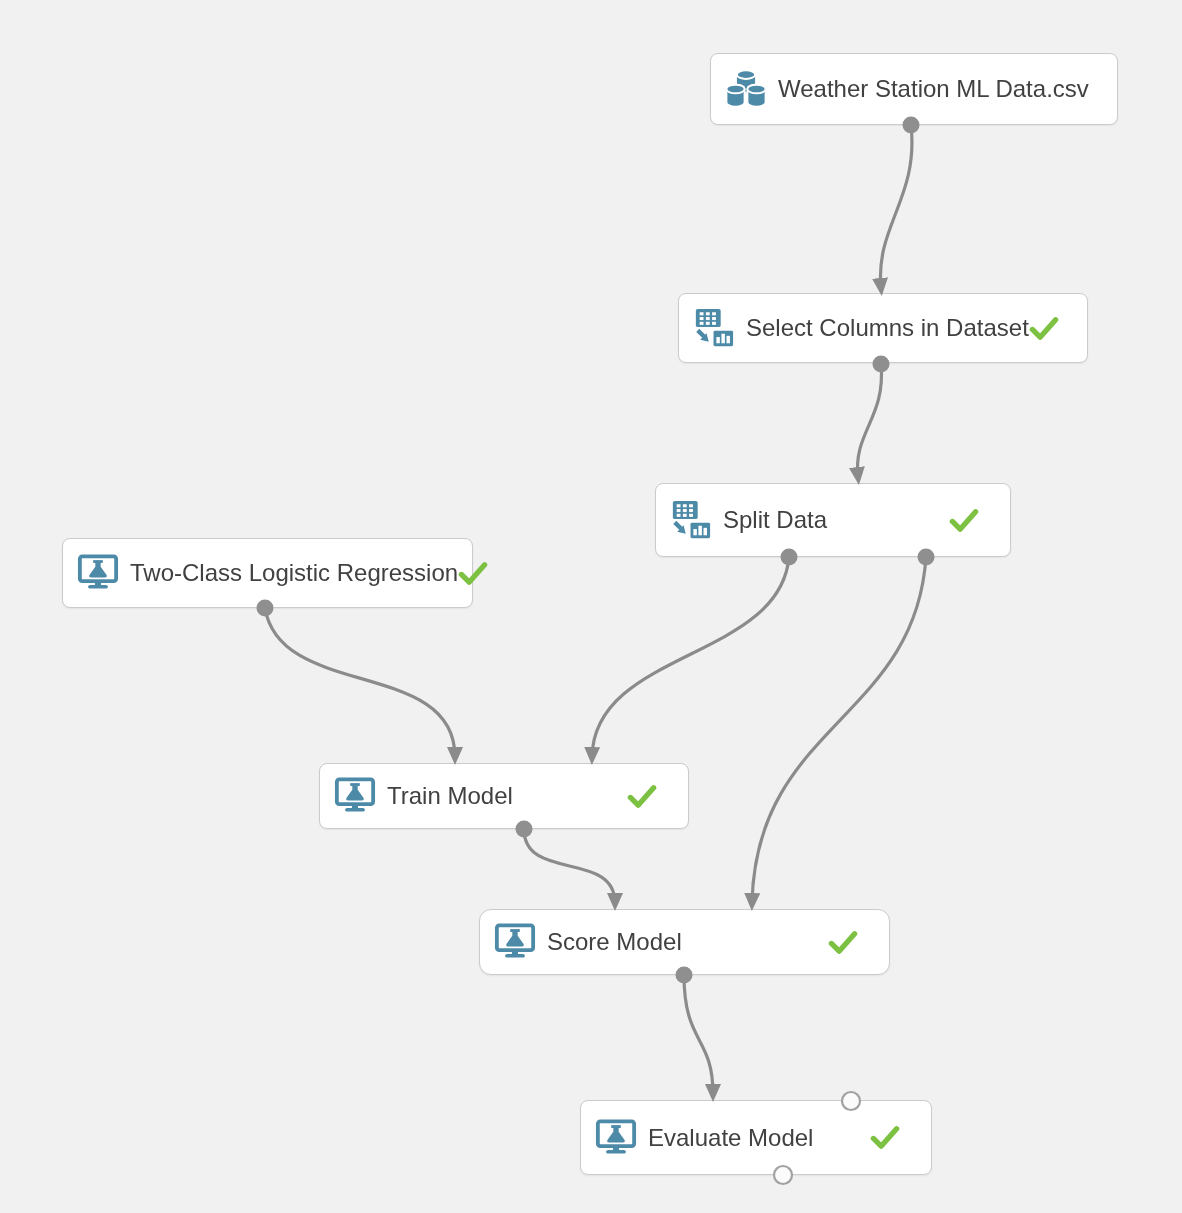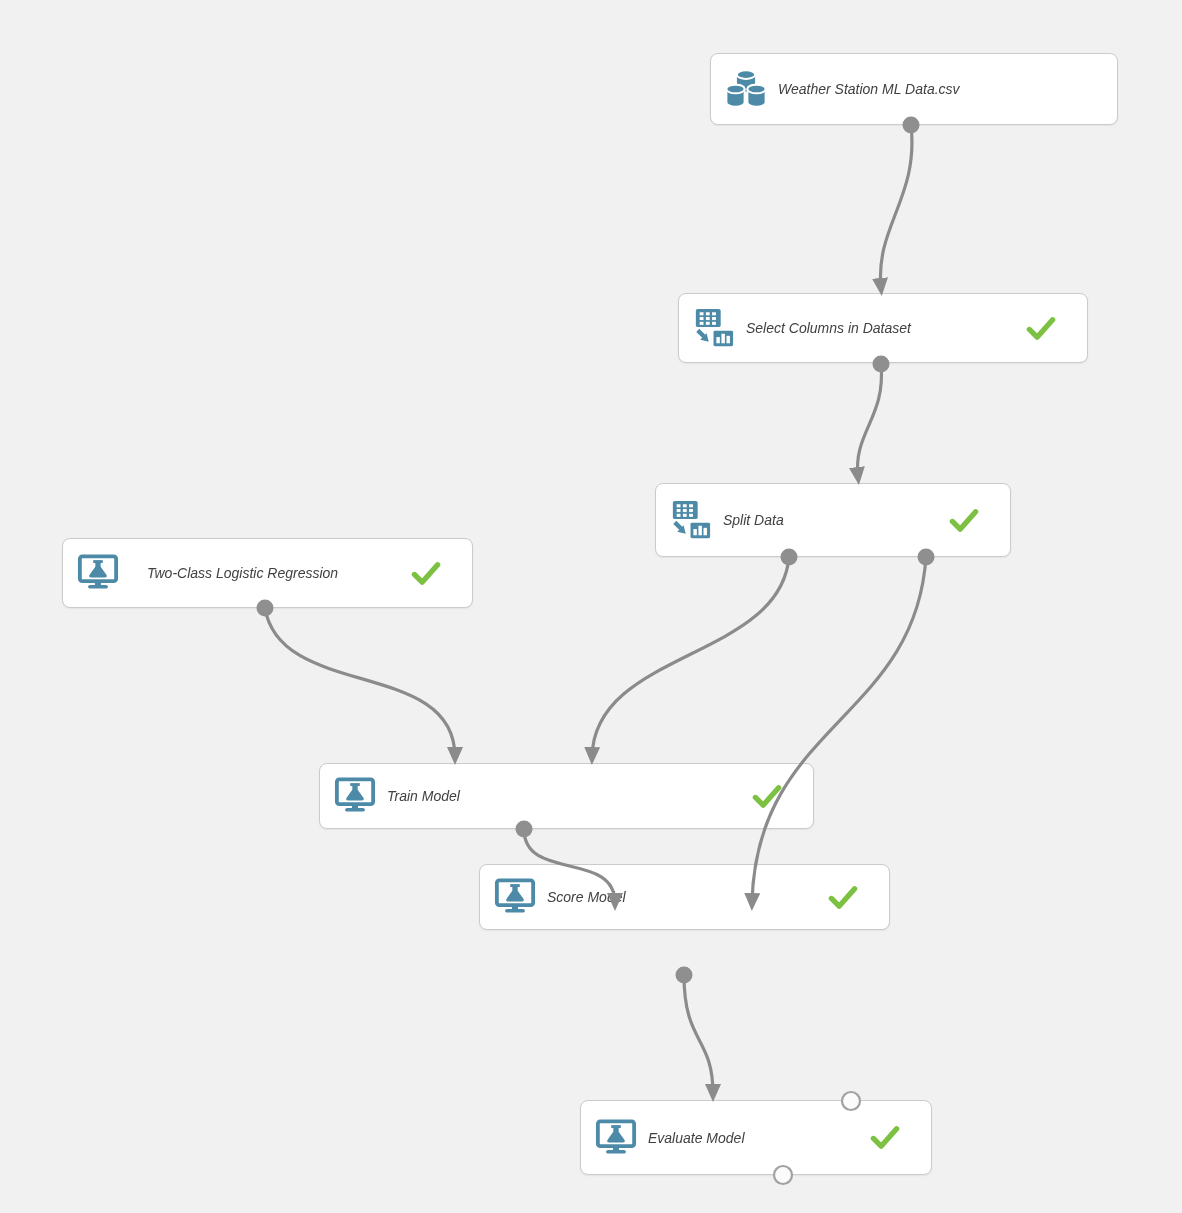--- a/index.html
+++ b/index.html
@@ -14,21 +14,21 @@
   .canvas{position:absolute;inset:0;}
   .nodes-layer{position:absolute;inset:0;}
   .node{
     position:absolute;background:var(--node-fill);
     border:1px solid var(--node-border);border-radius:8px;
     display:flex;align-items:center;padding:0 14px;box-sizing:border-box;
     box-shadow:0 1px 2px rgba(0,0,0,0.06);cursor:move;
   }
   .node .icon{width:42px;height:42px;flex:0 0 auto;margin-right:11px;display:block;}
   .node .icon svg{width:42px;height:42px;display:block;}
-  .node .label{font-size:14px;color:var(--text);white-space:nowrap;font-style:italic;}
+  .node .label{font-size:24px;color:var(--text);white-space:nowrap;}
   .node .status{margin-left:auto;margin-right:17px;width:30px;height:25px;flex:0 0 auto;}
   .edges-svg{position:absolute;inset:0;width:100%;height:100%;pointer-events:none;}
   .edge{fill:none;stroke:var(--edge);stroke-width:3.2;pointer-events:stroke;}
   .port-dot{fill:var(--port);pointer-events:auto;}
   .port-hollow{fill:#fbfbfc;stroke:#a2a2a2;stroke-width:2.2;pointer-events:auto;}
 </style>
 </head>
 <body style="--bg: #f1f1f2; --node-fill: #ffffff; --node-border: #cbcbcb; --text: #414141; --edge: #8b8b8b; --port: #8f8f8f; --blue: #4d8aa8; --green: #7cc142;">
 
 <div class="canvas">
@@ -105,49 +105,49 @@
         <rect x="29.8" y="28" width="3.6" height="10"></rect>
         <rect x="35.1" y="30.2" width="3.6" height="7.8"></rect>
       </g>
     </svg>
         </span>
         <span class="label">Split Data</span>
         <span class="status"><svg viewBox="0 0 31 25" width="30" height="25">
   <path d="M3.5,13.5 L11.5,21.5 L27.5,3.5" fill="none" stroke="#7cc142" stroke-width="5.5" stroke-linecap="round" stroke-linejoin="round"></path>
           </svg></span>
       </div>
-      <div class="node" style="left: 62px; top: 538px; width: 411px; height: 70px; gap: 17px;">
+      <div class="node" style="left: 62px; top: 538px; width: 411px; height: 70px;">
         <span class="icon">
           <svg viewBox="0 0 44 44">
       <rect x="3" y="4.5" width="38" height="26" rx="2.5" fill="#fff" stroke="#4d8aa8" stroke-width="4"></rect>
       <rect x="17" y="8.5" width="10" height="3" fill="#4d8aa8"></rect>
       <path d="M19.2,11.5 h5.6 v4 l6,8.3 c1.1,1.6 0.2,2.9 -1.6,2.9 h-14.4 c-1.8,0 -2.7,-1.3 -1.6,-2.9 l6,-8.3 z" fill="#4d8aa8"></path>
       <path d="M18.8,30.5 h6.4 v4 h4.8 c1.6,0 2.4,0.9 2.4,1.9 c0,1 -0.8,1.9 -2.4,1.9 h-16 c-1.6,0 -2.4,-0.9 -2.4,-1.9 c0,-1 0.8,-1.9 2.4,-1.9 h4.8 z" fill="#4d8aa8"></path>
     </svg>
         </span>
         <span class="label">Two-Class Logistic Regression</span>
         <span class="status"><svg viewBox="0 0 31 25" width="30" height="25">
   <path d="M3.5,13.5 L11.5,21.5 L27.5,3.5" fill="none" stroke="#7cc142" stroke-width="5.5" stroke-linecap="round" stroke-linejoin="round"></path>
           </svg></span>
       </div>
-      <div class="node" style="left: 319px; top: 763px; width: 495px; height: 66px;">
+      <div class="node" style="left: 319px; top: 763px; width: 370px; height: 66px;">
         <span class="icon">
           <svg viewBox="0 0 44 44">
       <rect x="3" y="4.5" width="38" height="26" rx="2.5" fill="#fff" stroke="#4d8aa8" stroke-width="4"></rect>
       <rect x="17" y="8.5" width="10" height="3" fill="#4d8aa8"></rect>
       <path d="M19.2,11.5 h5.6 v4 l6,8.3 c1.1,1.6 0.2,2.9 -1.6,2.9 h-14.4 c-1.8,0 -2.7,-1.3 -1.6,-2.9 l6,-8.3 z" fill="#4d8aa8"></path>
       <path d="M18.8,30.5 h6.4 v4 h4.8 c1.6,0 2.4,0.9 2.4,1.9 c0,1 -0.8,1.9 -2.4,1.9 h-16 c-1.6,0 -2.4,-0.9 -2.4,-1.9 c0,-1 0.8,-1.9 2.4,-1.9 h4.8 z" fill="#4d8aa8"></path>
     </svg>
         </span>
         <span class="label">Train Model</span>
         <span class="status"><svg viewBox="0 0 31 25" width="30" height="25">
   <path d="M3.5,13.5 L11.5,21.5 L27.5,3.5" fill="none" stroke="#7cc142" stroke-width="5.5" stroke-linecap="round" stroke-linejoin="round"></path>
           </svg></span>
       </div>
-      <div class="node" style="left: 479px; top: 864px; width: 411px; height: 66px;">
+      <div class="node" style="left: 479px; top: 909px; width: 411px; height: 66px; border-radius: 12px;">
         <span class="icon">
           <svg viewBox="0 0 44 44">
       <rect x="3" y="4.5" width="38" height="26" rx="2.5" fill="#fff" stroke="#4d8aa8" stroke-width="4"></rect>
       <rect x="17" y="8.5" width="10" height="3" fill="#4d8aa8"></rect>
       <path d="M19.2,11.5 h5.6 v4 l6,8.3 c1.1,1.6 0.2,2.9 -1.6,2.9 h-14.4 c-1.8,0 -2.7,-1.3 -1.6,-2.9 l6,-8.3 z" fill="#4d8aa8"></path>
       <path d="M18.8,30.5 h6.4 v4 h4.8 c1.6,0 2.4,0.9 2.4,1.9 c0,1 -0.8,1.9 -2.4,1.9 h-16 c-1.6,0 -2.4,-0.9 -2.4,-1.9 c0,-1 0.8,-1.9 2.4,-1.9 h4.8 z" fill="#4d8aa8"></path>
     </svg>
         </span>
         <span class="label">Score Model</span>
         <span class="status"><svg viewBox="0 0 31 25" width="30" height="25">

